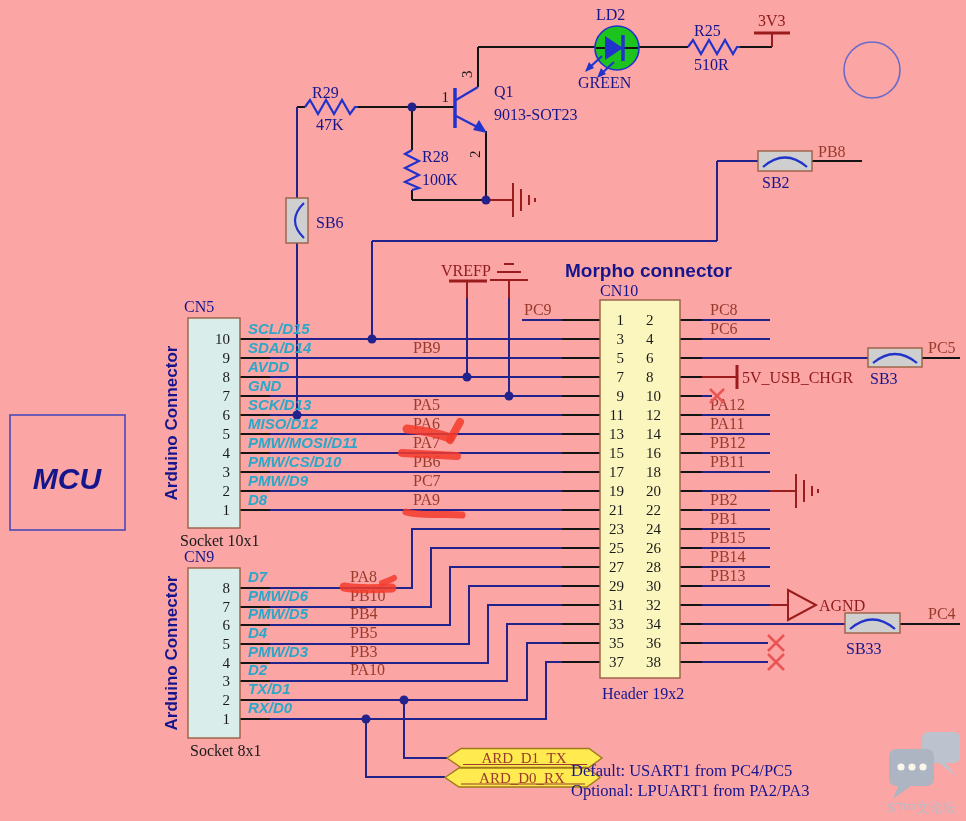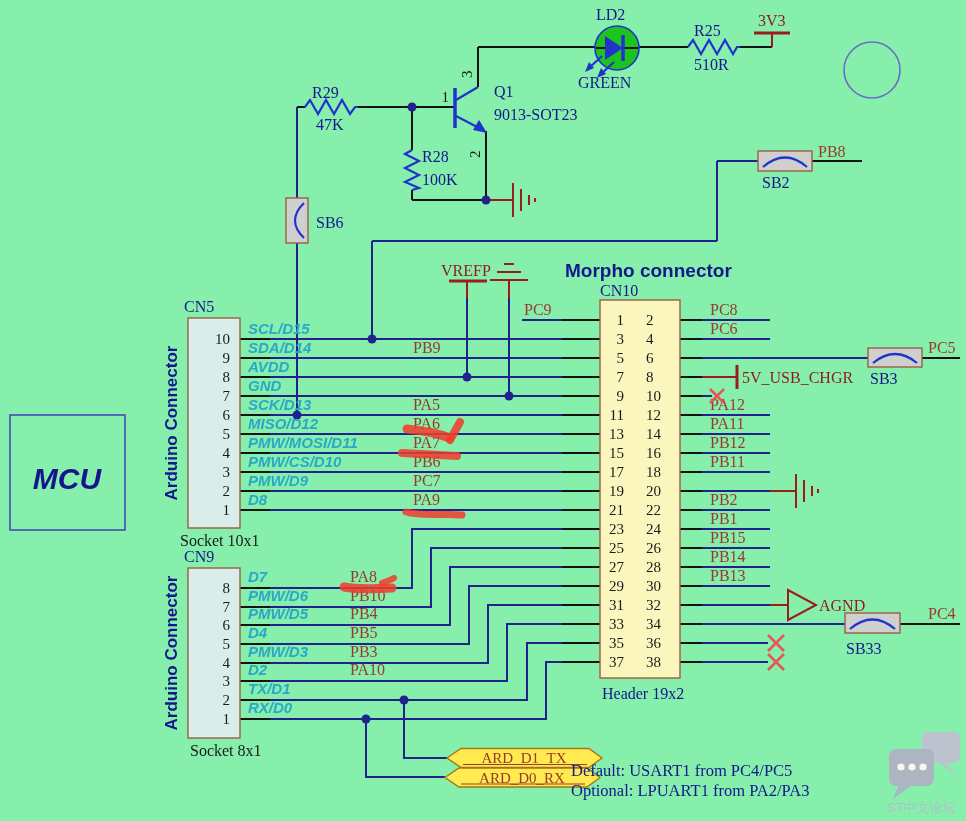--- a/index.html
+++ b/index.html
@@ -1,16 +1,16 @@
 <!DOCTYPE html>
 <html><head>
 <meta charset="utf-8">
 <style>
   html,body{margin:0;padding:0;background:#FBF6EC;}
-  .stage{position:relative;width:966px;height:821px;background:#86efac;overflow:hidden;}
+  .stage{position:relative;width:966px;height:821px;background:#fca5a5;overflow:hidden;}
   svg{display:block;}
   text{font-family:"Liberation Serif",serif;}
   .net{fill:#993A2B;font-size:16px;}
   .net15{fill:#993A2B;font-size:15px;}
   .pin{fill:#1a1a1a;font-size:15px;}
   .sig{fill:#2BA7C9;font-size:15px;font-style:italic;font-weight:bold;font-family:"Liberation Sans",sans-serif;}
   .ref{fill:#16168C;font-size:16px;}
   .blk{fill:#1a1a1a;font-size:16px;}
   .ttl{fill:#16168C;font-size:19px;font-weight:600;font-family:"Liberation Sans",sans-serif;}
   .conn{fill:#16168C;font-size:17px;font-weight:bold;font-family:"Liberation Sans",sans-serif;}

